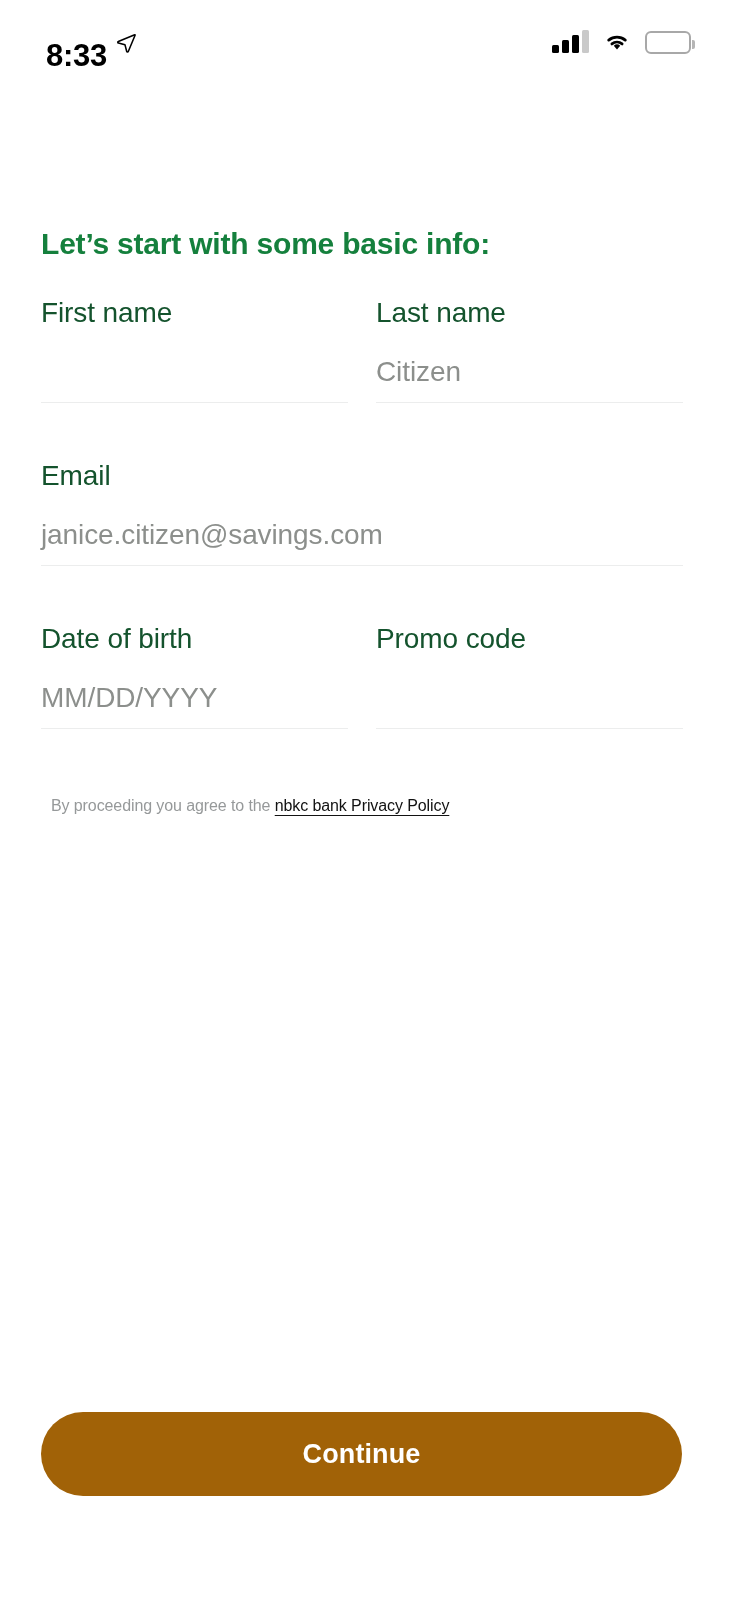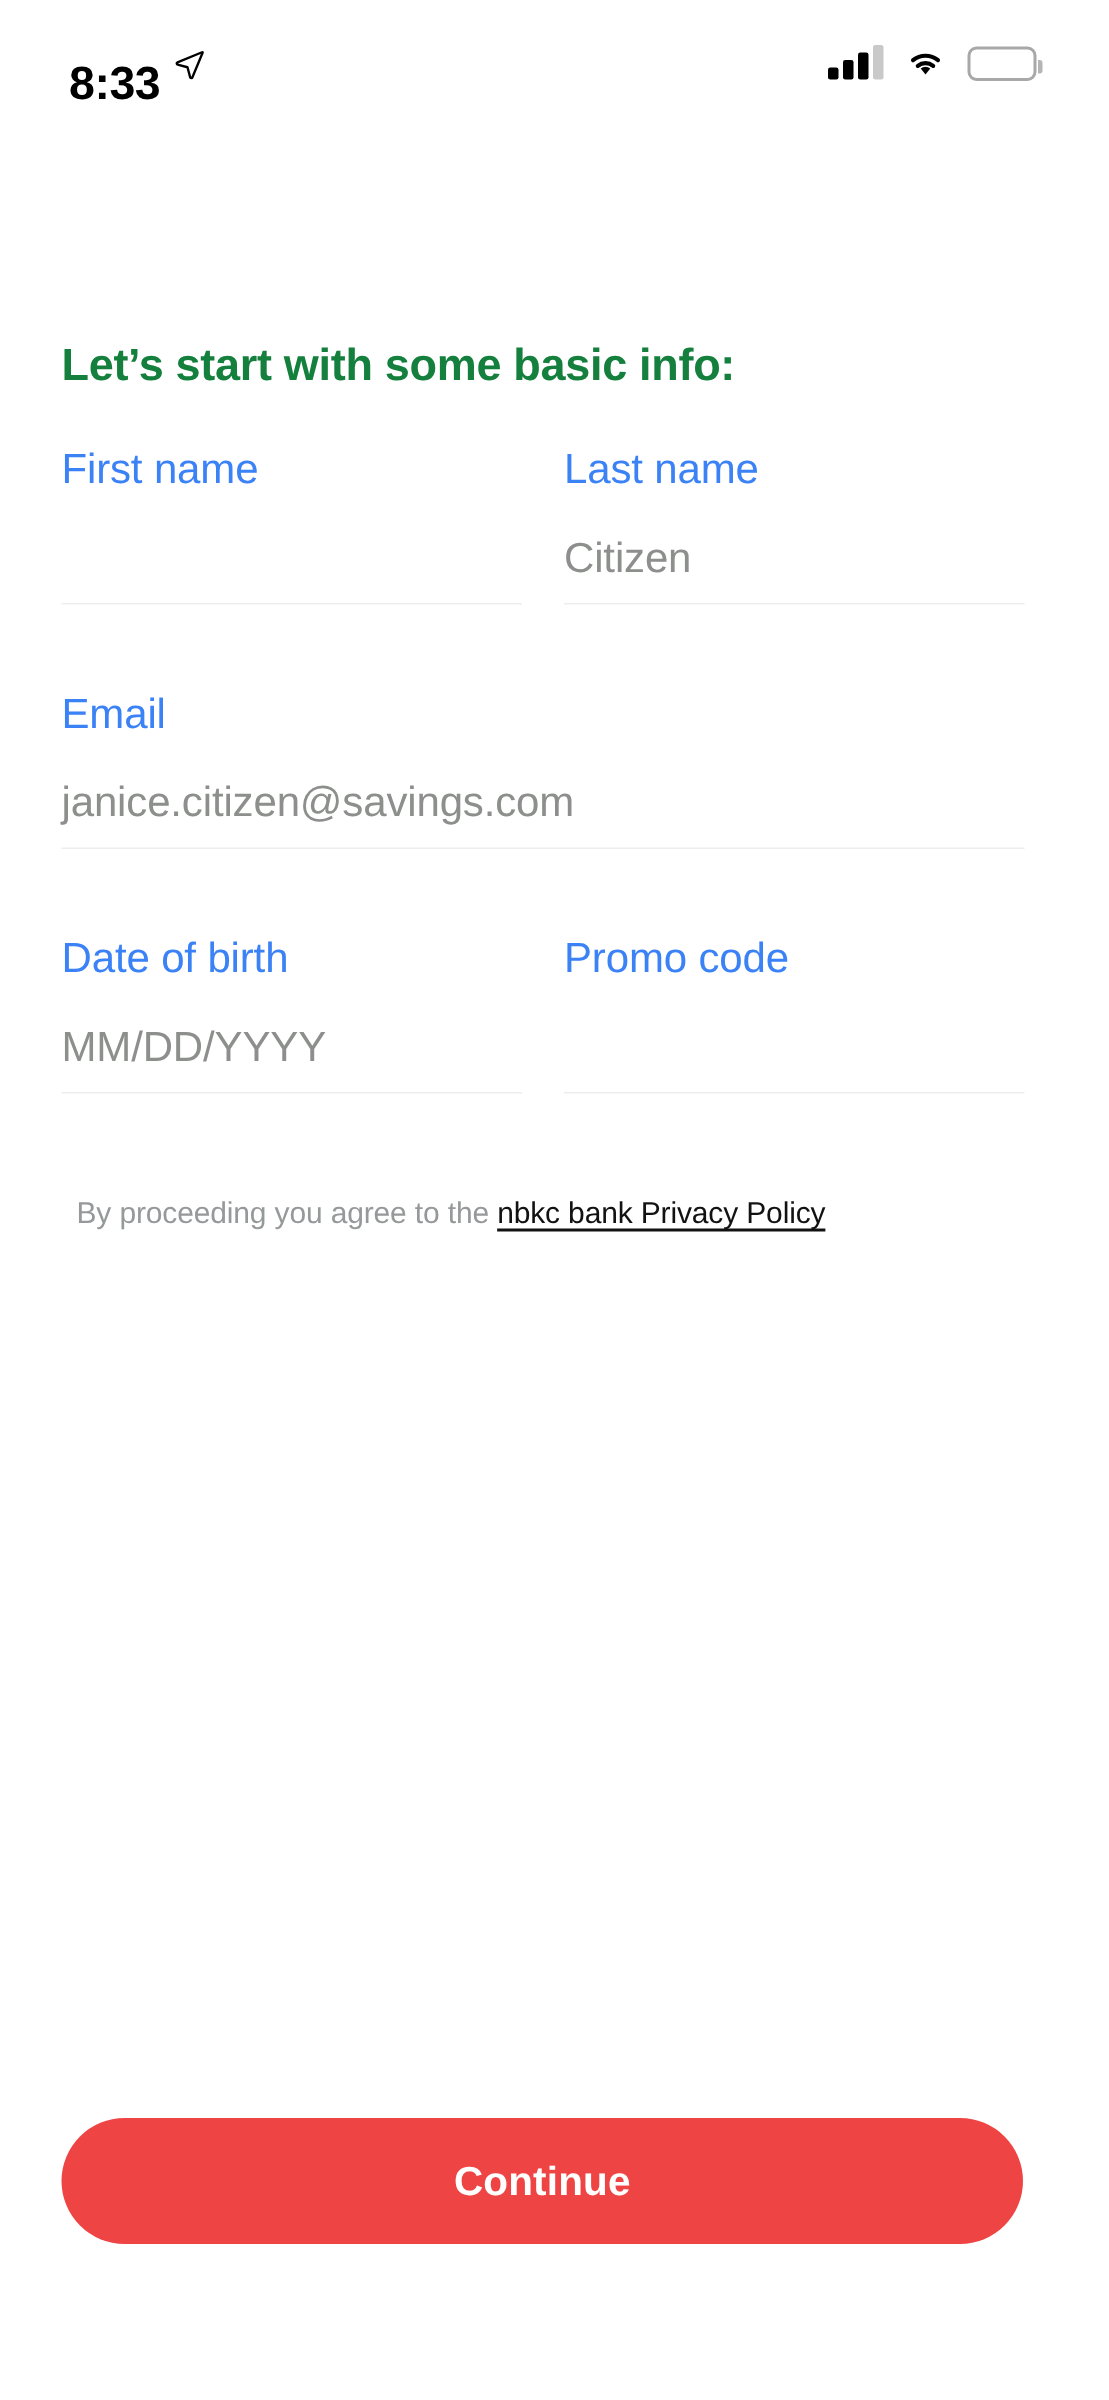--- a/index.html
+++ b/index.html
@@ -123,21 +123,21 @@
     position: relative;
     box-sizing: border-box;
     padding-bottom: 13px;
     border-bottom: 1px solid #eceded;
   }
   .field.half { width: 315px; }
   .field.half.right { margin-left: 28px; }
   .field.full { width: 642px; }
   .field-label {
     font-size: 28px;
-    color: #3b82f6;
+    color: #14532d;
     line-height: 34px;
     letter-spacing: -0.1px;
     height: 34px;
   }
   .field-value {
     font-size: 28px;
     color: #8c8f8c;
     line-height: 34px;
     letter-spacing: -0.1px;
     margin-top: 25px;
@@ -146,38 +146,38 @@
   }
   .field-value.empty { color: transparent; }
   .row-gap-1 { height: 56px; }
   .row-gap-2 { height: 56px; }
 
   .legal {
     position: absolute;
     top: 766px;
     left: 51px;
     width: 600px;
-    font-size: 20px;
+    font-size: 16px;
     line-height: 47px;
     color: #96999a;
     letter-spacing: -0.1px;
   }
   .legal-link {
     color: #121212;
     text-decoration: underline;
     text-underline-offset: 4px;
   }
 
   .continue-button {
     position: absolute;
     top: 1412px;
     left: 41px;
     width: 641px;
     height: 84px;
-    background: #ef4444;
+    background: #a16207;
     border: none;
     border-radius: 42px;
     color: #ffffff;
     font-family: "Liberation Sans", sans-serif;
     font-size: 27px;
     font-weight: bold;
     letter-spacing: 0.1px;
     cursor: pointer;
     display: flex;
     align-items: center;

